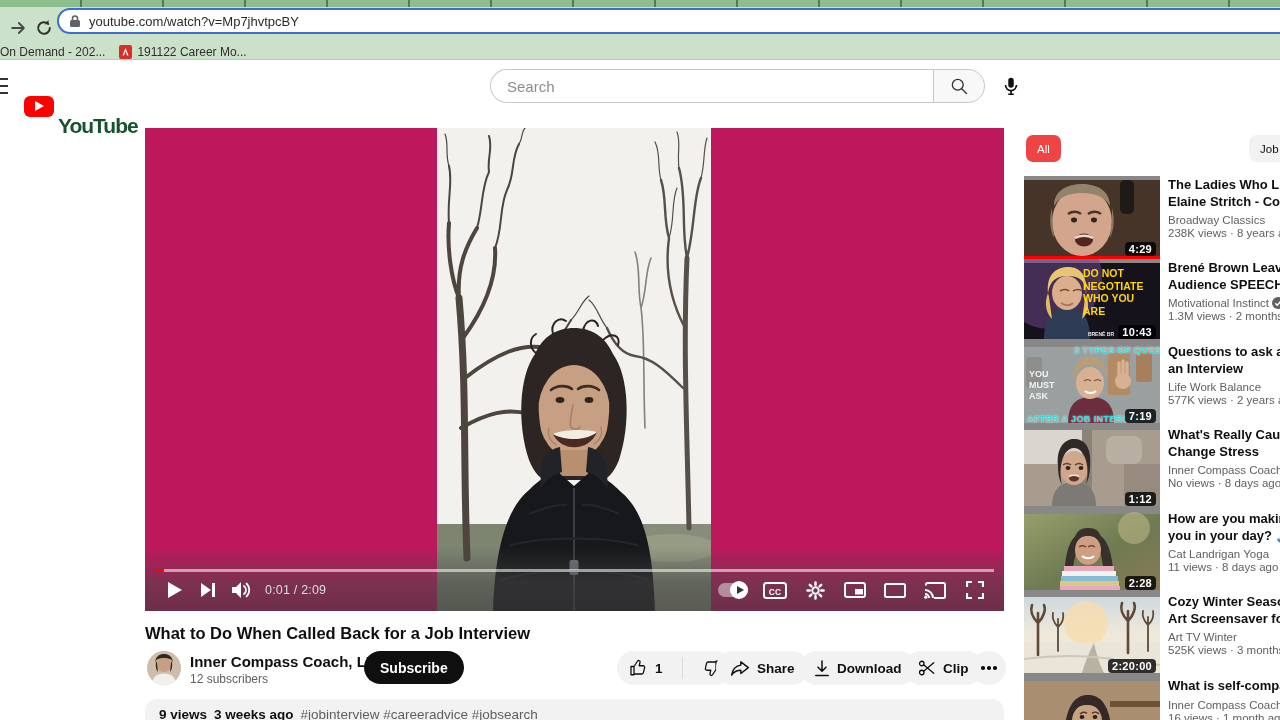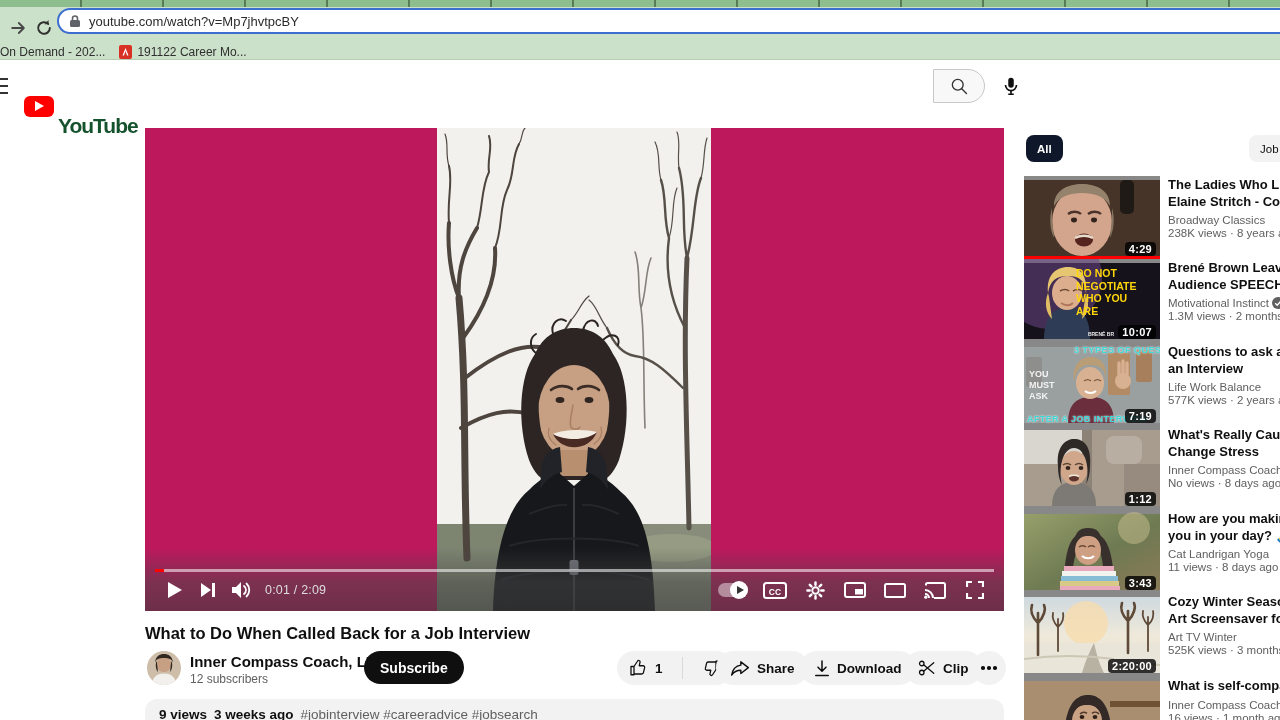--- a/index.html
+++ b/index.html
@@ -73,35 +73,35 @@
   .morebtn i { width:3.5px; height:3.5px; border-radius:50%; background:#0f0f0f; }
   .descbox { left:145px; top:699px; width:859px; height:40px; background:#f2f2f2; border-radius:12px;
     padding:8px 14px; font-size:13.5px; }
   .descline { display:flex; gap:7px; }
   .descline .b { font-weight:700; color:#0f0f0f; }
   .descline .h { font-weight:500; color:#5f5f5f; }
 
   
   .chip { position:absolute; top:135px; height:27px; border-radius:8px; display:flex; align-items:center;
     padding:0 11px; font-size:11.5px; white-space:nowrap; }
-  .chip.sel { background:#0f172a; color:#fff; font-weight:700; }
+  .chip.sel { background:#ef4444; color:#fff; font-weight:400;border-radius:7px; }
   .chip.reg { background:#f2f2f2; color:#0f0f0f; }
   .sv { position:absolute; left:1024px; width:330px; height:78px; display:flex; gap:8px; }
   .thumb { position:relative; width:136px; height:84px; border-radius:0; overflow:hidden; flex:none; background:#888;text-decoration:underline; }
   .thumb svg { position:absolute; left:0; top:0; width:100%; height:100%; }
   .dur { position:absolute; right:4px; bottom:4px; background:rgba(0,0,0,.8); color:#fff; font-size:11px;
     font-weight:600; padding:1px 4px; border-radius:4px; letter-spacing:.3px; }
   .watchbar { position:absolute; left:0; bottom:0; width:100%; height:4px; background:#f00; }
   .svmeta { width:186px; padding-top:1px; }
   .svtitle { width:186px; font-size:13px; font-weight:700; color:#0f0f0f; line-height:16.5px;
     display:-webkit-box; -webkit-line-clamp:2; -webkit-box-orient:vertical; overflow:hidden; }
   .svchan { margin-top:4px; font-size:11.5px; color:#606060; display:flex; align-items:center; gap:3px; white-space:nowrap; }
   .svviews { margin-top:1px; font-size:11.5px; color:#606060; white-space:nowrap; }
 
-  .ov-yellow { position:absolute; right:12px; top:8px; text-align:left; color:#ffd60a; font-weight:800;
+  .ov-yellow { position:absolute; right:5px; top:8px; text-align:left; color:#ffd60a; font-weight:800;
     font-size:10.5px; line-height:12.5px; width:72px; }
   .ov-small { position:absolute; right:46px; bottom:6px; color:#e8e8e8; font-size:5px; font-weight:700; }
   .ov-teal-top { position:absolute; left:2px; top:2px; width:100%; color:#3fd6d6; font-weight:800; font-size:9px;
     letter-spacing:.5px; text-shadow:0 0 2px #fff;margin-left:48px; }
   .ov-white-mid { position:absolute; left:5px; top:26px; color:#f3f3f3; font-weight:800; font-size:9px; line-height:11px; width:46px; }
   .ov-teal-bot { position:absolute; left:3px; bottom:3px; color:#3fd6d6; font-weight:800; font-size:9px;
     letter-spacing:.4px; text-shadow:0 0 2px #fff; white-space:nowrap; }
 </style>
 </head>
 <body>
@@ -140,20 +140,23 @@
 
   <div class="abs ytheader"></div>
   <div class="abs burger">
       <div></div>
       <div></div>
       <div></div>
     </div>
   <div class="abs logo">
     <span class="logo-badge"></span>
     <span class="logo-word">YouTube</span>
+  </div>
+  <div class="abs searchbox">
+    <input type="text" placeholder="Search" style="">
   </div>
   <div class="abs search-btn">
     <svg width="20" height="20" viewBox="0 0 24 24">
       <circle cx="10.5" cy="10.5" r="6.5" fill="none" stroke="#333" stroke-width="1.6"></circle>
       <path d="M15.3 15.3 21 21" stroke="#333" stroke-width="1.6" stroke-linecap="round"></path>
     </svg>
   </div>
   <svg class="abs mic" viewBox="0 0 24 24">
     <rect x="9" y="3" width="6" height="11" rx="3" fill="#0f0f0f"></rect>
     <path d="M6 11a6 6 0 0 0 12 0" fill="none" stroke="#0f0f0f" stroke-width="1.8"></path>
@@ -378,21 +381,21 @@
         <circle cx="26" cy="14" r="52" fill="#6b4585" opacity=".55"></circle>
         <path d="M20 76 C20 52 32 44 44 44 C56 44 66 52 66 76Z" fill="#2e3d55"></path>
         <ellipse cx="43" cy="30" rx="15" ry="17" fill="#dcae8e"></ellipse>
         <path d="M24 30 C22 10 34 4 44 4 C56 4 64 12 62 32 C62 18 56 13 43 13 C32 13 26 18 24 30Z" fill="#e7c671"></path>
         <path d="M24 30 C20 40 22 50 28 56 L25 34Z M62 32 C66 42 64 50 58 56 L61 36Z" fill="#e0bd64"></path>
         <path d="M36 28c3-2 7-2 9 0 M49 28c3-2 7-2 9 0" stroke="#6b4a33" stroke-width="1.6" fill="none"></path>
         <path d="M37 40c4 3 9 3 12 0" stroke="#b0765c" stroke-width="1.8" fill="none"></path>
       </svg>
       <div class="ov-yellow">DO NOT NEGOTIATE WHO YOU ARE</div>
       <div class="ov-small">BRENÉ BR</div>
-      <span class="dur">10:07</span>
+      <span class="dur">10:43</span>
     </div>
     <div class="svmeta">
       <div class="svtitle">Brené Brown Leaves the Audience SPEECHLESS</div>
       <div class="svchan">
         <span>Motivational Instinct</span>
         <svg width="12" height="12" viewBox="0 0 12 12">
           <circle cx="6" cy="6" r="6" fill="#606060"></circle>
           <path d="M3.2 6.2 5.2 8.2 8.8 4.2" fill="none" stroke="#fff" stroke-width="1.4"></path>
         </svg>
       </div>
@@ -475,21 +478,21 @@
         <path d="M58 33c2-1.5 5-1.5 7 0 M67 33c2-1.5 5-1.5 7 0" transform="translate(-3,0)" stroke="#6b4a36" stroke-width="1.4" fill="none"></path>
         <path d="M58 42c3.6 3 9 3 12 0" stroke="#fff" stroke-width="2.2" fill="none"></path>
         <g>
           <rect x="40" y="52" width="50" height="5" fill="#e8a9bd"></rect>
           <rect x="38" y="57" width="54" height="5" fill="#f2f2ee"></rect>
           <rect x="37" y="62" width="57" height="5" fill="#86bcd6"></rect>
           <rect x="36" y="67" width="59" height="5" fill="#d8c987"></rect>
           <rect x="36" y="72" width="60" height="4" fill="#e8a9bd"></rect>
         </g>
       </svg>
-      <span class="dur">3:43</span>
+      <span class="dur">2:28</span>
     </div>
     <div class="svmeta">
       <div class="svtitle">How are you making time for you in your day? 🙏✨</div>
       <div class="svchan">
           <span>Cat Landrigan Yoga</span>
         </div>
       <div class="svviews">11 views · 8 days ago</div>
     </div>
   </div>
 

